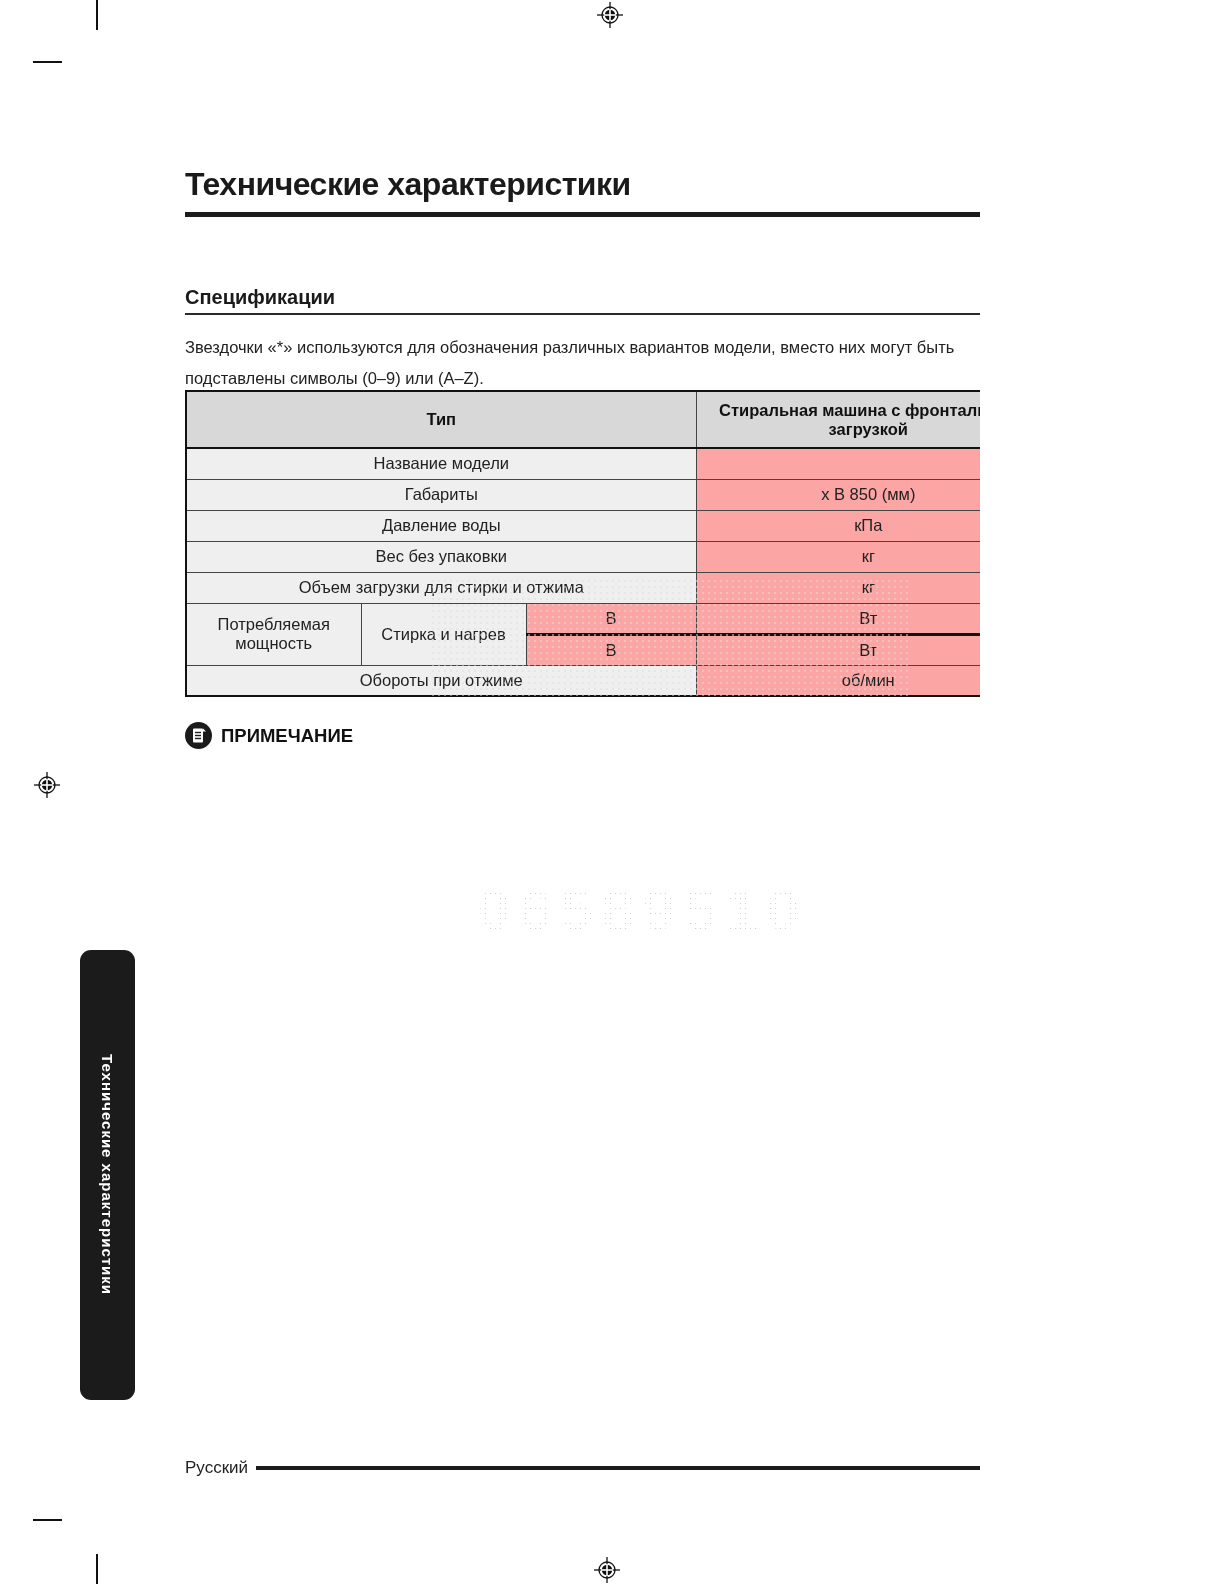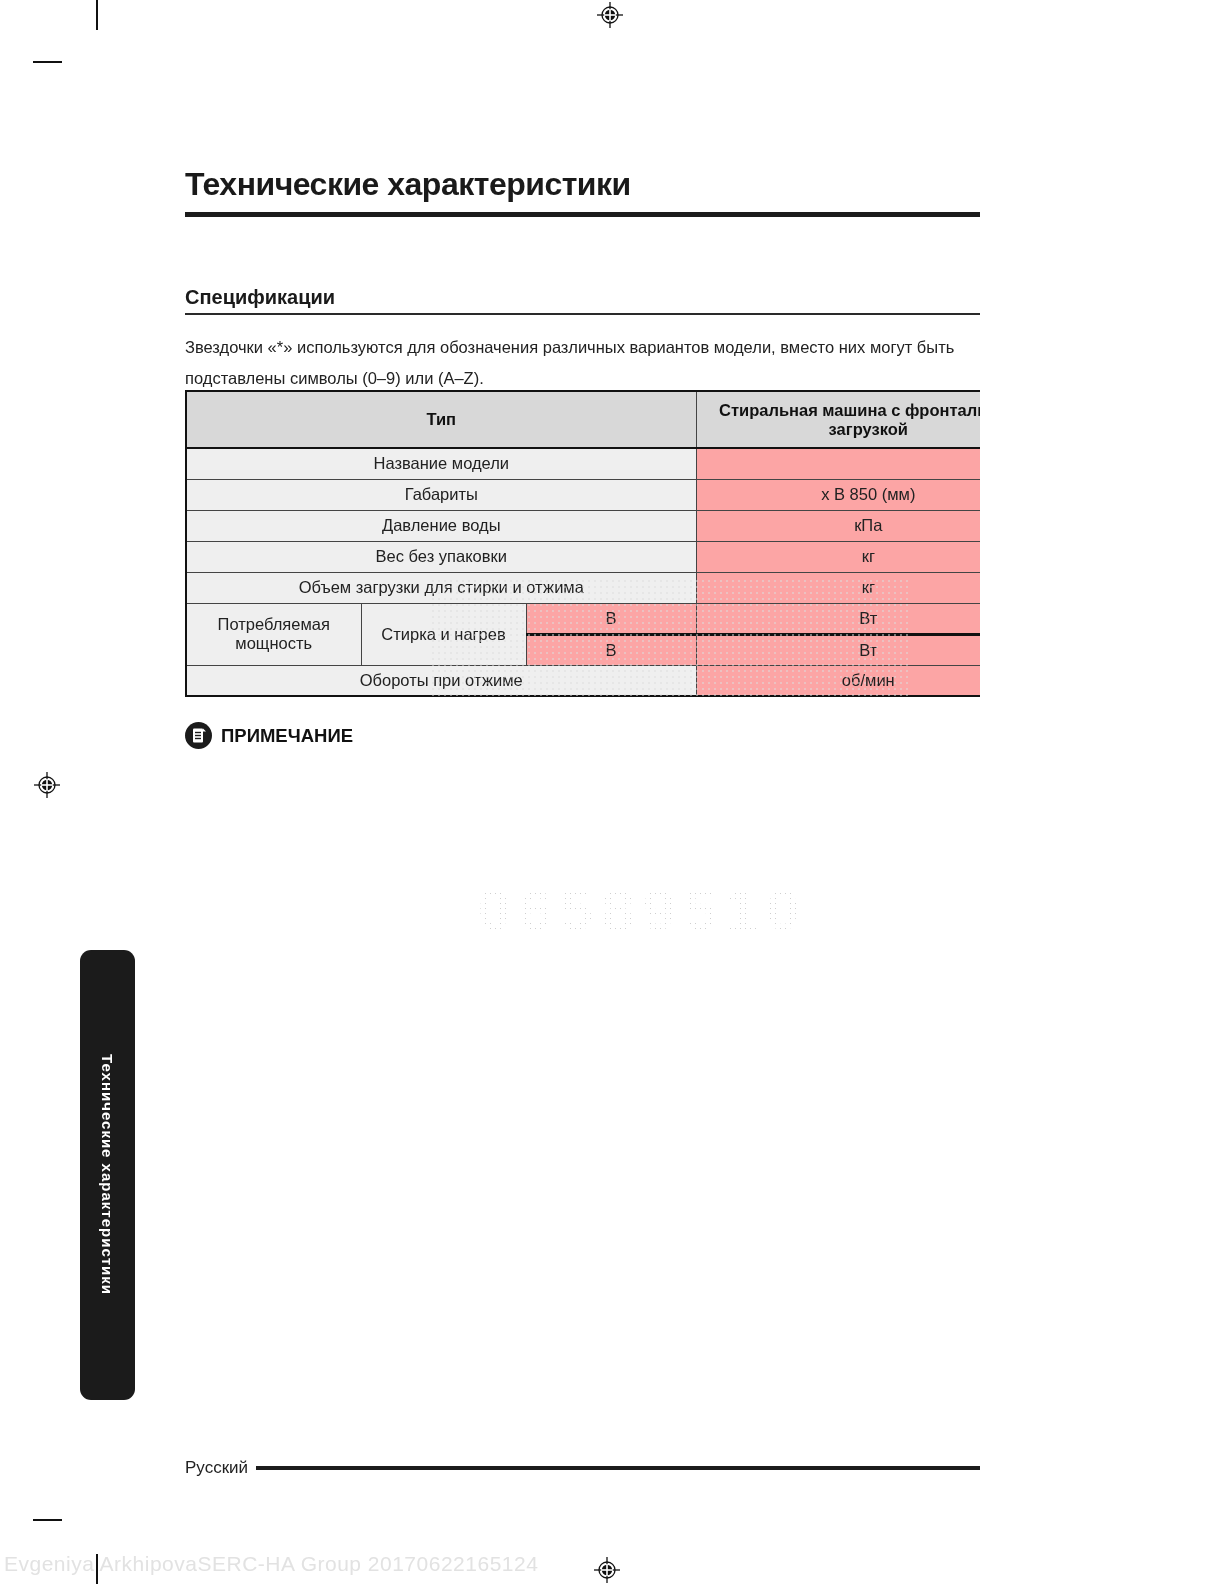--- a/index.html
+++ b/index.html
@@ -249,20 +249,19 @@
 
   <div class="wm-number">06589510</div>
 
   <div class="side-tab">
     <span>Технические характеристики</span>
   </div>
 
   <div class="footer-lang">Русский</div>
   <div class="footer-rule"></div>
 
-  <div class="wm-bottom-left">Evgeniya ArkhipovaSERC-HA Group 20170622165124</div>
   <div class="print-datetime">
     <span>2017-05-23</span>
     <span class="ampm-box">오후</span>
     <span>10:11:45</span>
   </div>
 
 </div>
 
 </body></html>

